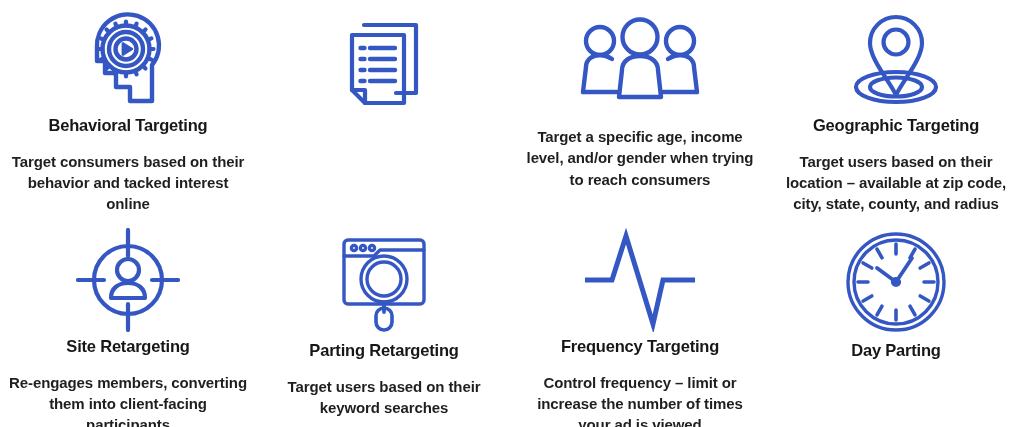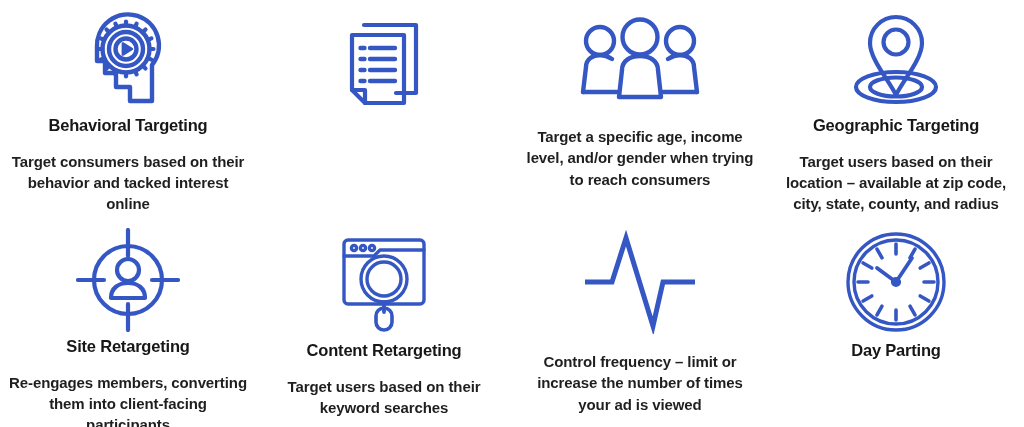--- a/index.html
+++ b/index.html
@@ -167,30 +167,31 @@
         <path d="M12 26 H42 L48 20 H92"></path>
         <circle cx="22" cy="18" r="2.6"></circle>
         <circle cx="31" cy="18" r="2.6"></circle>
         <circle cx="40" cy="18" r="2.6"></circle>
         <circle cx="52" cy="49" r="23"></circle>
         <circle cx="52" cy="49" r="17"></circle>
         <path d="M52 72 V82" stroke-width="3.8"></path>
         <rect x="44" y="78" width="16" height="22" rx="8" stroke-width="3.6"></rect>
       </svg>
     </div>
-    <div class="title">Content Retargeting</div>
+    <div class="title">Parting Retargeting</div>
     <div class="desc">Target users based on their keyword searches</div>
   </div>
 
   <div class="cell row2">
     <div class="icon-wrap r2">
       <svg width="118" height="104" viewBox="0 0 118 104" fill="none" stroke="#3557C4" stroke-width="5" stroke-linejoin="miter" stroke-linecap="butt">
         <path d="M4 52 H31 L45 8 L72 96 L82 52 H114"></path>
       </svg>
     </div>
+    <div class="title">Frequency Targeting</div>
     <div class="desc">Control frequency – limit or increase the number of times your ad is viewed</div>
   </div>
 
   <div class="cell row2">
     <div class="icon-wrap r2">
       <svg width="104" height="104" viewBox="0 0 104 104" fill="none" stroke="#3557C4" stroke-width="3.4" stroke-linejoin="round" stroke-linecap="round">
         <circle cx="52" cy="52" r="48"></circle>
         <circle cx="52" cy="52" r="42"></circle>
         <g stroke-width="3.6">
           <line x1="52" y1="14" x2="52" y2="24"></line>

